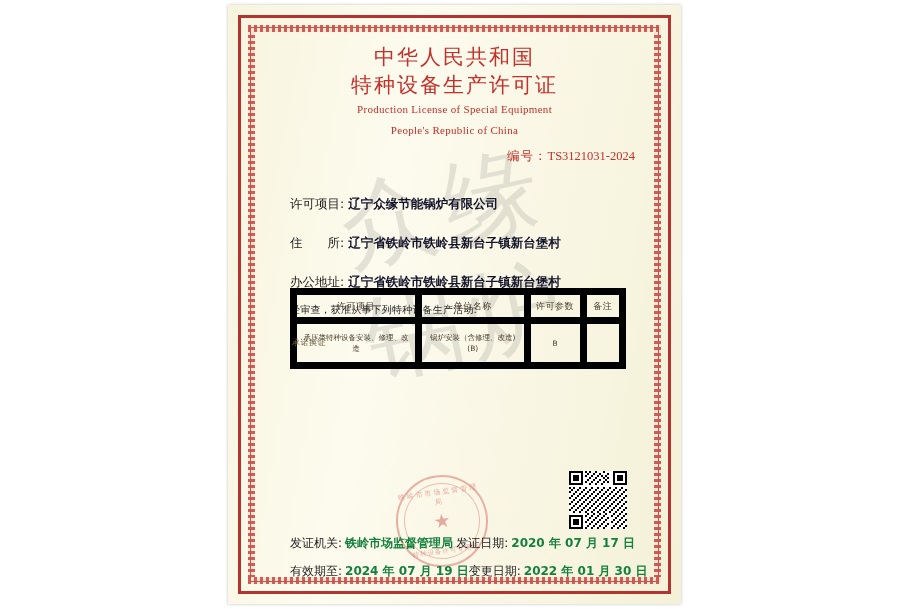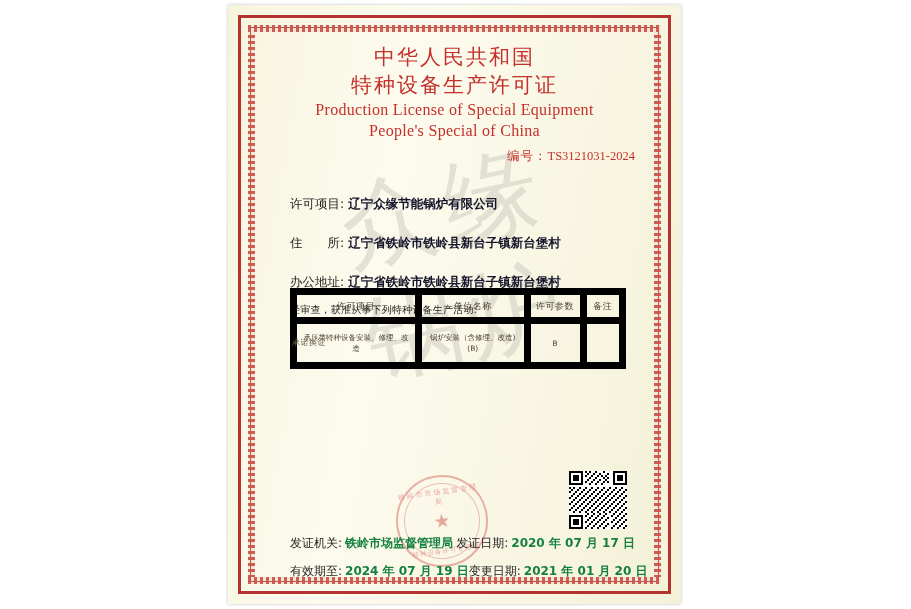--- a/index.html
+++ b/index.html
@@ -106,21 +106,21 @@
     color: #c4302b;
     font-family: "DejaVu Sans", sans-serif;
     font-weight: normal;
     font-size: 21px;
     letter-spacing: 2px;
     line-height: 28px;
   }
   .title-en-1, .title-en-2 {
     color: #c4302b;
     font-family: "Liberation Serif", serif;
-    font-size: 16px;
+    font-size: 11px;
     line-height: 21px;
     letter-spacing: 0.3px;
   }
 
   
   .serial-row {
     position: absolute;
     right: 46px;
     top: 143px;
     color: #c4302b;
@@ -308,21 +308,21 @@
 
     <div class="watermark">
       <span class="wm-l1">众缘</span>
       <span class="wm-l2">锅炉</span>
     </div>
 
     <div class="header">
       <div class="title-cn-1">中华人民共和国</div>
       <div class="title-cn-2">特种设备生产许可证</div>
       <div class="title-en-1">Production License of Special Equipment</div>
-      <div class="title-en-2">People's Special of China</div>
+      <div class="title-en-2">People's Republic of China</div>
     </div>
 
     <div class="serial-row">
       <span class="serial-label">编号：</span><span class="serial-value">TS3121031-2024</span>
     </div>
 
     <div class="fields">
       <div class="field-row">
         <span class="field-label">许可项目:</span>
         <span class="field-value">辽宁众缘节能锅炉有限公司</span>
@@ -608,19 +608,19 @@
           <span class="meta-value">2020 年 07 月 17 日</span>
         </span>
       </div>
       <div class="meta-row">
         <span class="meta-cell left">
           <span class="meta-label">有效期至:</span>
           <span class="meta-value">2024 年 07 月 19 日</span>
         </span>
         <span class="meta-cell">
           <span class="meta-label">变更日期:</span>
-          <span class="meta-value">2021 年 01 月 20 日</span>
+          <span class="meta-value">2022 年 01 月 30 日</span>
         </span>
       </div>
     </div>
 
   </div>
 </div>
 
 </body></html>

